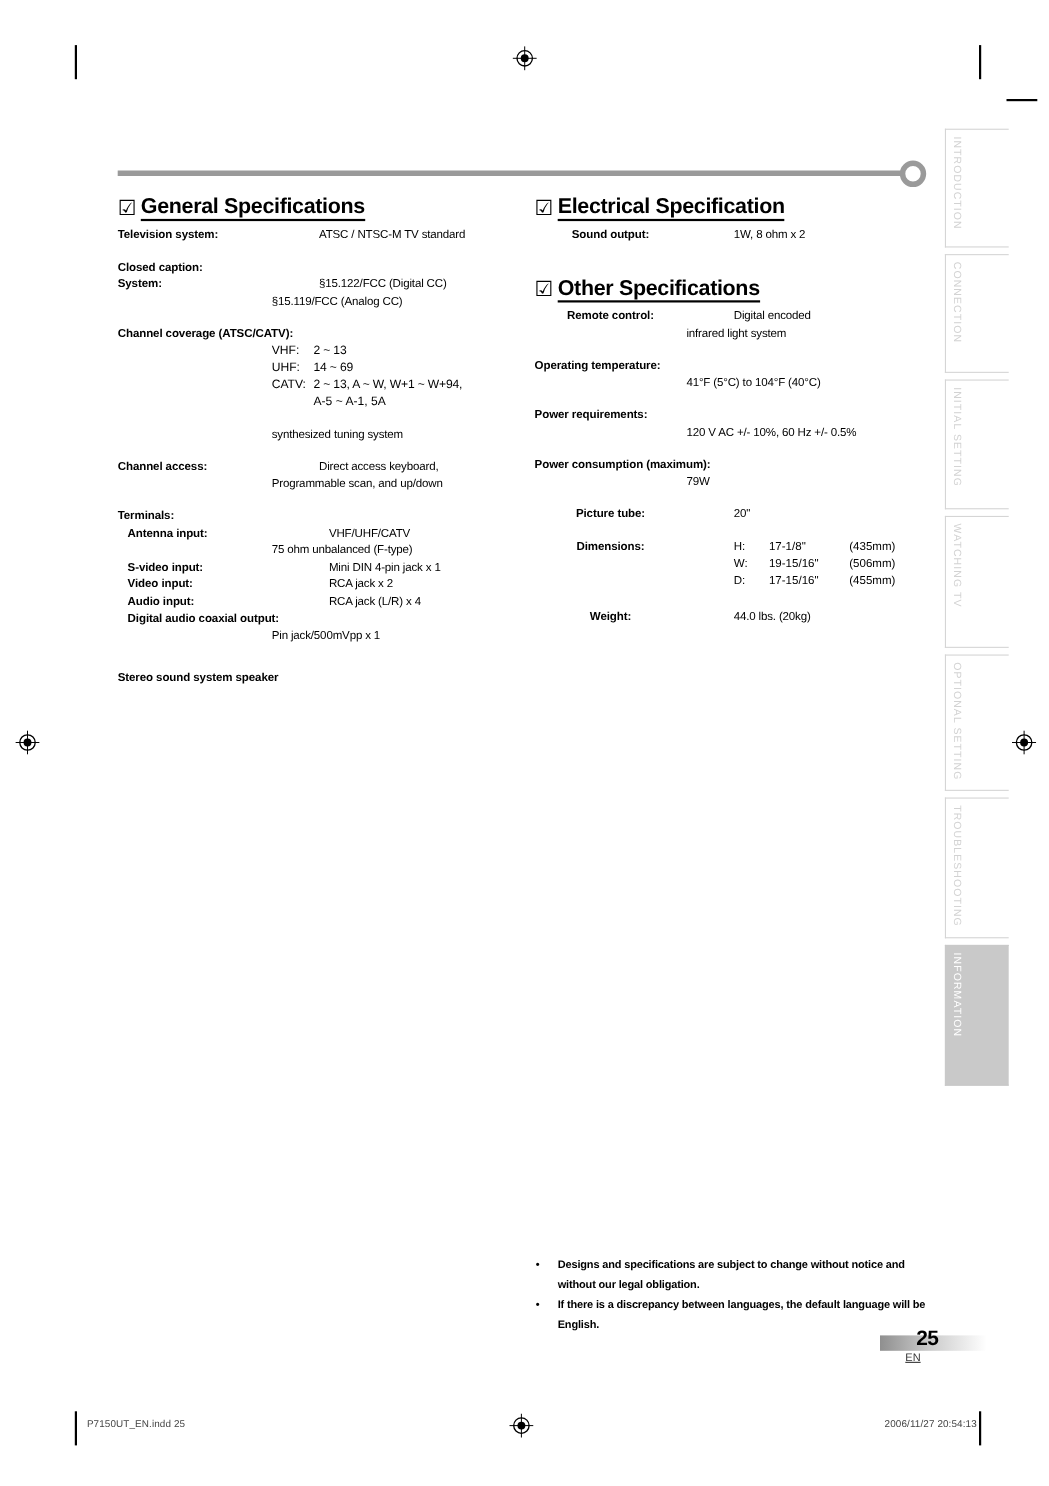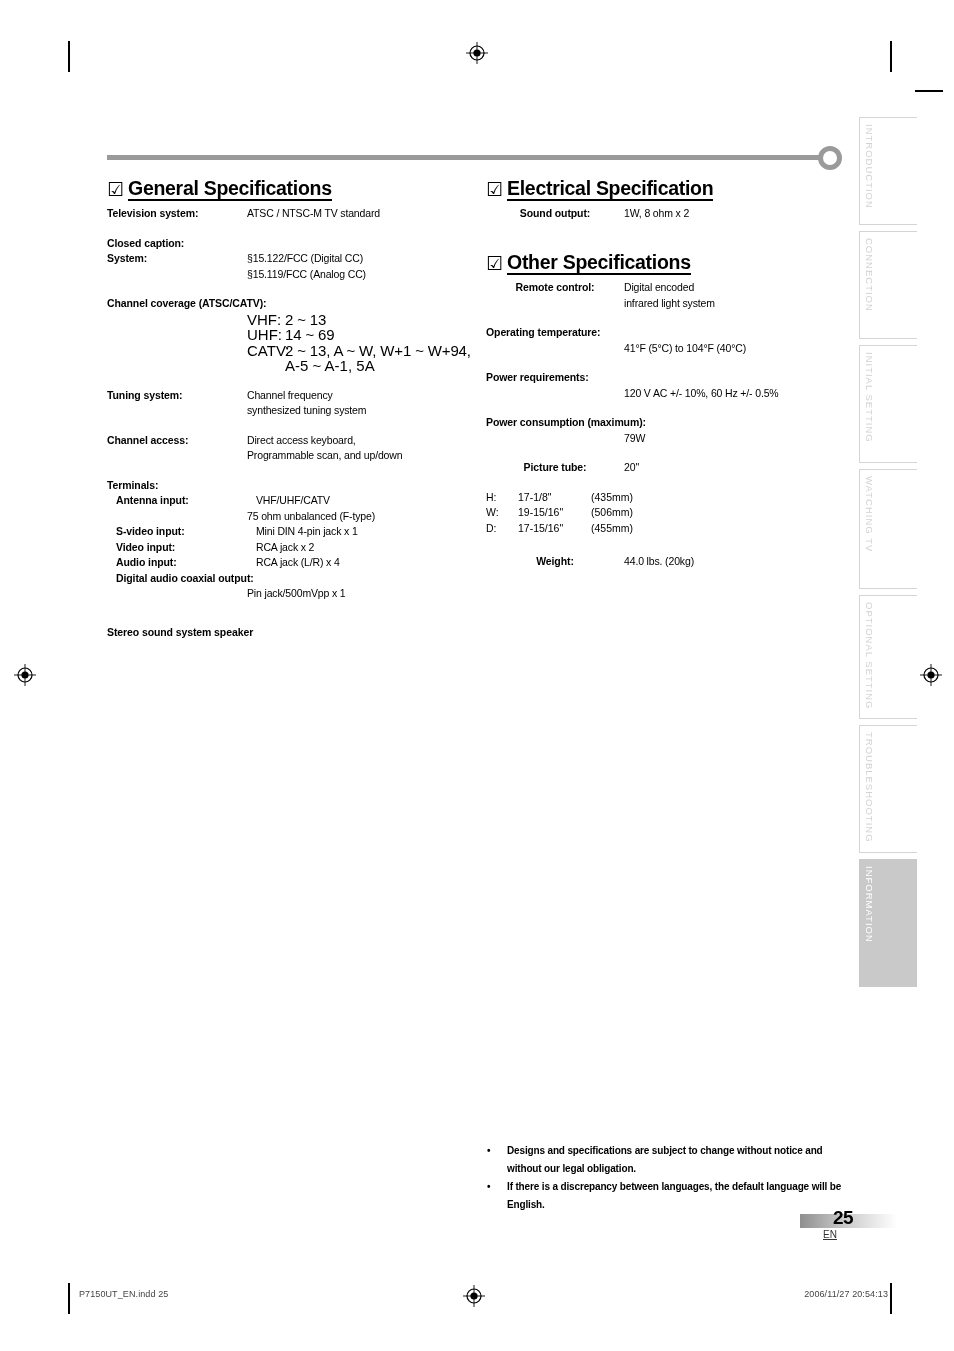--- a/index.html
+++ b/index.html
@@ -75,20 +75,21 @@
     padding-bottom: 1px;
     line-height: 1.05;
   }
   .section-gap { height: 30px; }
 
   
   .spec-row {
     display: flex;
     font-size: 10.5px;
     line-height: 15.5px;
+    gap: 43px;
   }
   .spec-label {
     font-weight: bold;
     flex: 0 0 auto;
     letter-spacing: -0.1px;
   }
   .lbl-w-left  { width: 140px; }
   .lbl-w-right { width: 138px; text-align: center; }
   .spec-value {
     font-weight: normal;
@@ -110,21 +111,21 @@
     padding-left: 140px;
   }
   .value-only.r {
     padding-left: 138px;
   }
   .sub-indent { padding-left: 9px; }
 
   
   .sub-table {
     padding-left: 140px;
-    font-size: 15px;
+    font-size: 11px;
     line-height: 15.5px;
   }
   .sub-row { display: flex; }
   .sub-key { width: 38px; flex: 0 0 auto; }
   .sub-val { letter-spacing: -0.15px; white-space: nowrap; }
   .sub-cont { padding-left: 38px; }
   .dim-row { display: flex; }
   .dim-axis { width: 32px; flex: 0 0 auto; }
   .dim-in   { width: 73px; flex: 0 0 auto; }
   .dim-mm   { flex: 0 0 auto; }
@@ -297,24 +298,20 @@
     </div>
     <div class="sub-row">
       <div class="sub-key">CATV:</div>
       <div class="sub-val">2 ~ 13, A ~ W, W+1 ~ W+94,</div>
     </div>
     <div class="sub-cont">A-5 ~ A-1, 5A</div>
   </div>
 
   <div class="row-gap"></div>
 
-  <div class="spec-row">
-    <div class="spec-label lbl-w-left">Tuning system:</div>
-    <div class="spec-value">Channel frequency</div>
-  </div>
   <div class="value-only">synthesized tuning system</div>
 
   <div class="row-gap"></div>
 
   <div class="spec-row">
     <div class="spec-label lbl-w-left">Channel access:</div>
     <div class="spec-value">Direct access keyboard,</div>
   </div>
   <div class="value-only">Programmable scan, and up/down</div>
 
@@ -396,20 +393,21 @@
   <div class="row-gap"></div>
 
   <div class="spec-row">
     <div class="spec-label lbl-w-right">Picture tube:</div>
     <div class="spec-value">20"</div>
   </div>
 
   <div class="row-gap"></div>
 
   <div class="spec-row">
+    <div class="spec-label lbl-w-right">Dimensions:</div>
     <div>
       <div class="dim-row">
         <div class="dim-axis">H:</div>
         <div class="dim-in">17-1/8"</div>
         <div class="dim-mm">(435mm)</div>
       </div>
       <div class="dim-row">
         <div class="dim-axis">W:</div>
         <div class="dim-in">19-15/16"</div>
         <div class="dim-mm">(506mm)</div>

